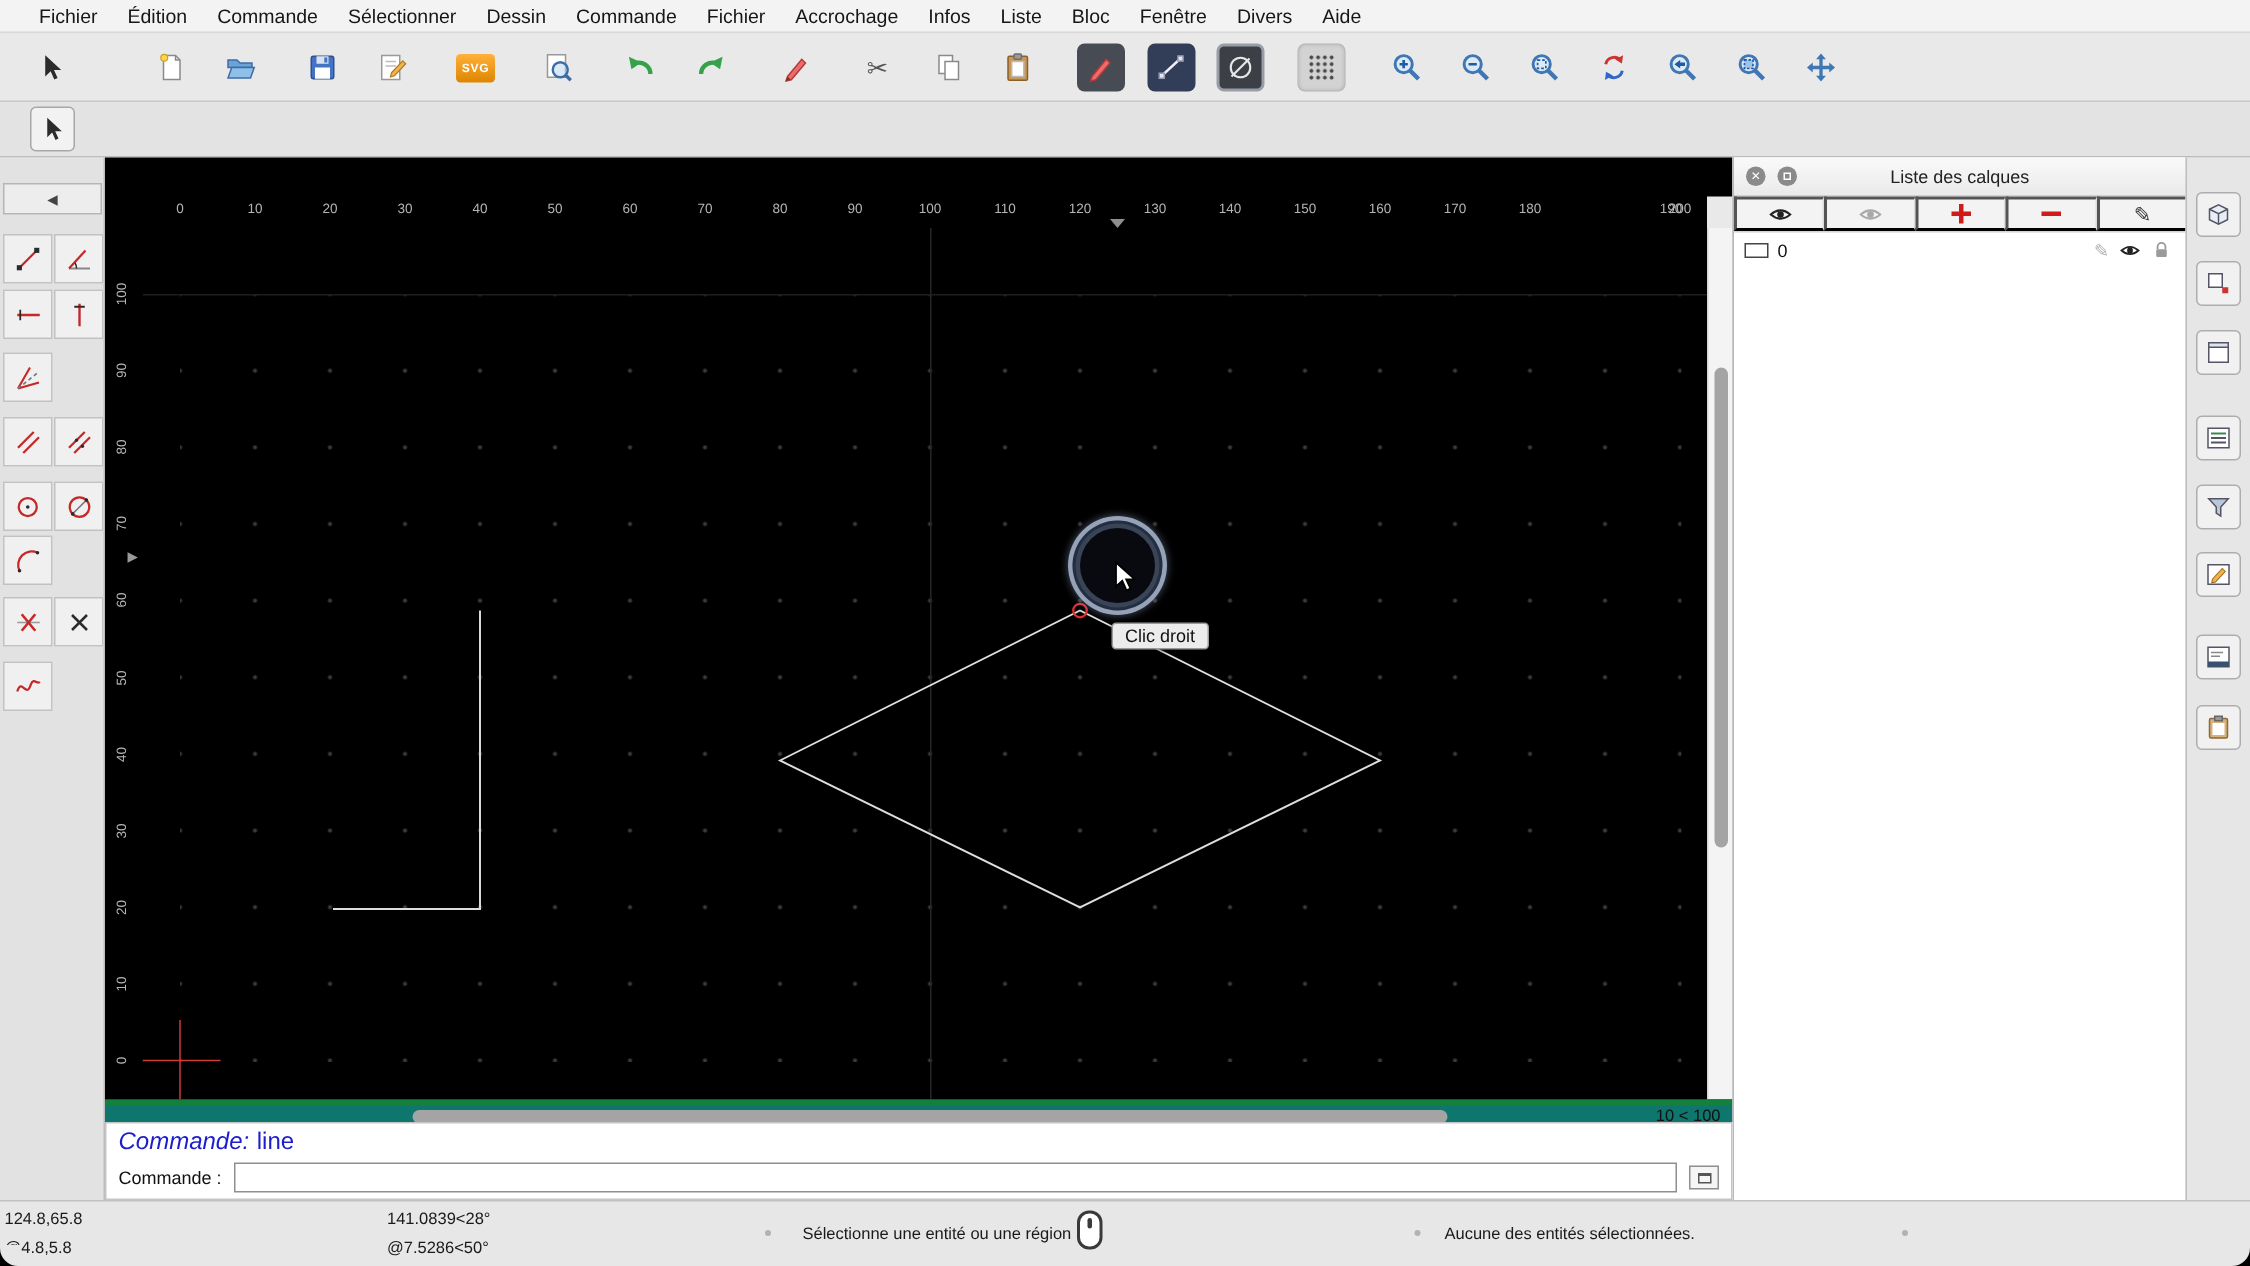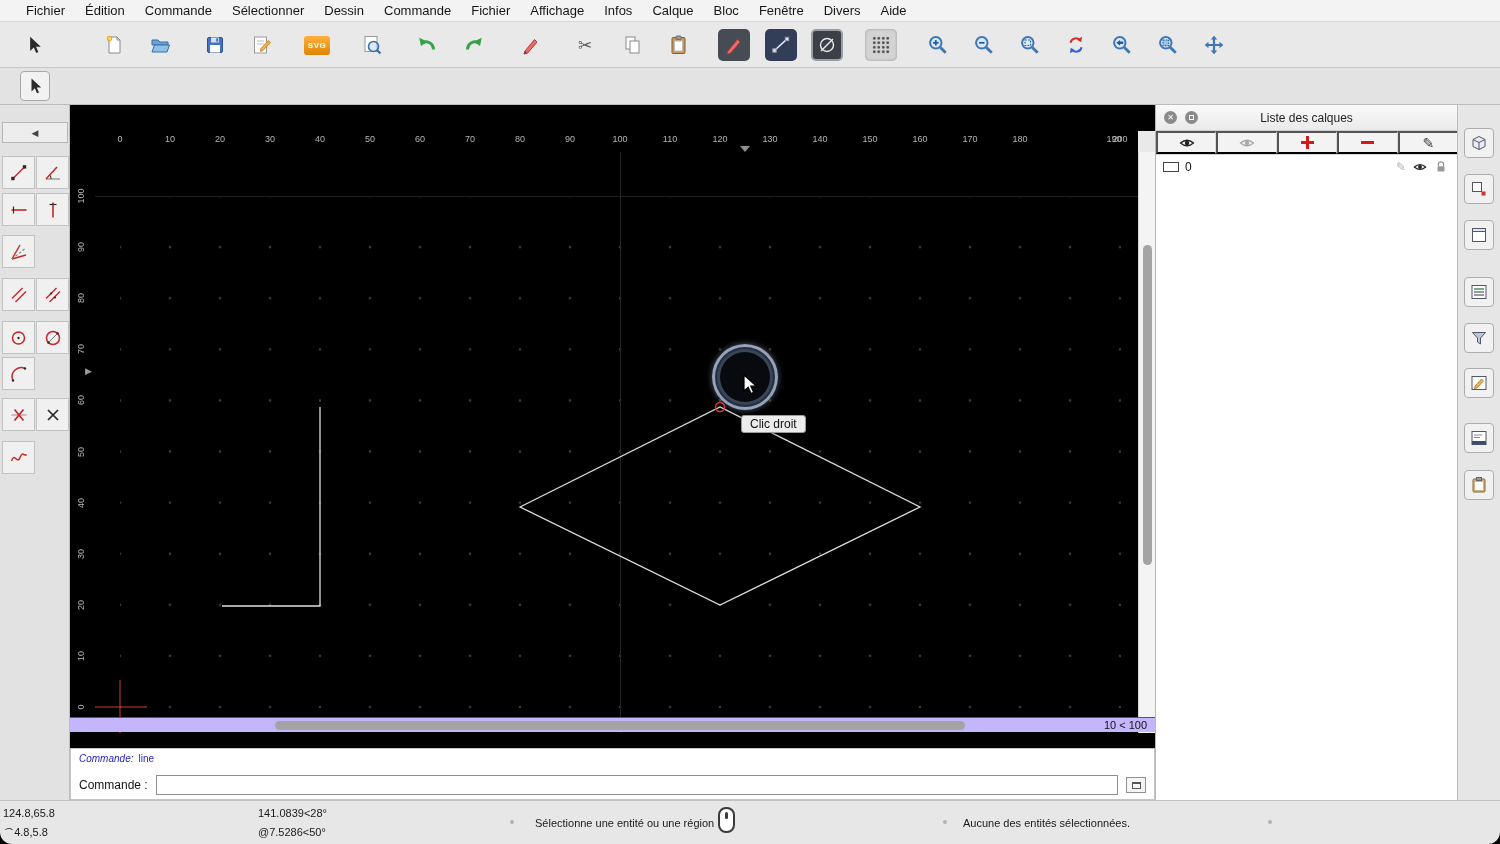--- a/index.html
+++ b/index.html
@@ -72,22 +72,22 @@
     background:rgba(30,40,60,.25);
     box-shadow: 0 0 6px rgba(150,170,210,.5), inset 0 0 0 2px rgba(25,35,55,.65), inset 0 0 0 5px rgba(120,140,175,.45); }
   .cursor-arrow { position:absolute; width:20px; height:24px; }
   .canvas-tooltip { position:absolute; background:#ececec; border:1px solid #9a9a9a; border-radius:3px;
     font-size:12px; color:#111; padding:1px 8px; white-space:nowrap; box-shadow:0 1px 3px rgba(0,0,0,.4); }
   .panel-expander { position:absolute; left:12px; top:258px; width:13px; height:16px; font-size:9px;
     line-height:16px; color:#9a9a9a; background:transparent; border:none; }
   .vscroll { position:absolute; left:1068px; top:47px; width:17px; height:581px; background:#f4f4f4;
     border-left:1px solid #d5d5d5; }
   .vthumb { position:absolute; left:4px; top:93px; width:9px; height:320px; background:#a4a4a4; border-radius:5px; }
-  .hscrollrow { position:absolute; top:612px; left:0; width:100%; height:15px; background:#c4b5fd;
-    border-top:1px solid #15803d; }
+  .hscrollrow { position:absolute; top:628px; left:0; width:100%; height:15px; background:#0f766e;
+    border-top:4px solid #15803d; }
   .hthumb { position:absolute; left:205px; top:3px; width:690px; height:9px; background:#a4a4a4; border-radius:5px; }
   .grid-status { position:absolute; right:8px; top:0; line-height:14px; font-size:11px; color:#111; }
   
   .layers { position:absolute; left:1155px; top:105px; width:302px; height:695px; background:#fff;
     border-left:1px solid #b8b8b8; }
   .lp-header { position:absolute; top:0; left:0; width:100%; height:26px;
     background:linear-gradient(#fafafa,#eaeaea); border-bottom:1px solid #cfcfcf; }
   .lp-title { position:absolute; width:100%; text-align:center; line-height:26px; font-size:12px; color:#222; }
   .lp-close { position:absolute; left:8px; top:6px; width:13px; height:13px; border-radius:50%;
     background:#8a8a8a; color:#fff; font-size:8px; line-height:13px; text-align:center; border:none; padding:0; }
@@ -114,21 +114,21 @@
   .row-pencil { font-size:12px; color:#b0b0b0; }
   
   .dockstrip { position:absolute; left:1457px; top:105px; width:43px; height:695px; background:#e6e6e6;
     border-left:1px solid #bdbdbd; }
   .dockbtn { position:absolute; left:6px; width:30px; height:30px; background:#f1f1f1;
     border:1px solid #adadad; border-radius:4px; display:flex; align-items:center; justify-content:center; padding:0; }
   .dockbtn svg { width:20px; height:20px; }
   
   .command { position:absolute; left:70px; top:748px; width:1085px; height:52px; background:#fff;
     border:1px solid #c5c5c5; }
-  .cmd-history { height:24px; padding:4px 8px 0; font-size:10px; color:#1d1dcc; }
+  .cmd-history { height:24px; padding:4px 8px 0; font-size:16px; color:#1d1dcc; }
   .cmd-history .lbl { font-style:italic; margin-right:5px; }
   .cmd-row { display:flex; align-items:center; padding:2px 8px 0; gap:8px; }
   .cmd-row label { font-size:12px; color:#111; white-space:nowrap; }
   .cmd-row input { flex:1; height:20px; border:1px solid #8f8f8f; font-size:12px; padding:0 4px;
     font-family:"Liberation Sans",sans-serif; outline:none; }
   .cmd-detach { width:20px; height:16px; background:#f5f5f5; border:1px solid #8f8f8f; padding:0;
     display:flex; align-items:center; justify-content:center; }
   .cmd-detach span { display:block; width:9px; height:7px; border:1px solid #555; border-top-width:2px; }
   
   .statusbar { position:absolute; left:0; top:800px; width:100%; height:44px; background:#e7e7e7;
@@ -148,23 +148,23 @@
 <div id="app">
 
   <div class="menubar">
       <div class="menu-item">Fichier</div>
       <div class="menu-item">Édition</div>
       <div class="menu-item">Commande</div>
       <div class="menu-item">Sélectionner</div>
       <div class="menu-item">Dessin</div>
       <div class="menu-item">Commande</div>
       <div class="menu-item">Fichier</div>
-      <div class="menu-item">Affichage</div>
+      <div class="menu-item">Accrochage</div>
       <div class="menu-item">Infos</div>
-      <div class="menu-item">Calque</div>
+      <div class="menu-item">Liste</div>
       <div class="menu-item">Bloc</div>
       <div class="menu-item">Fenêtre</div>
       <div class="menu-item">Divers</div>
       <div class="menu-item">Aide</div>
     </div>
 
   <div class="toolbar">
     <button class="tbtn" style="left:18px">
       <svg viewBox="0 0 20 20">
           <path d="M6.5 2.5 L6.5 15.5 L9.8 12.3 L12 17.3 L14 16.4 L11.8 11.5 L16.2 11.5 Z" fill="#2b2b2b"></path>

